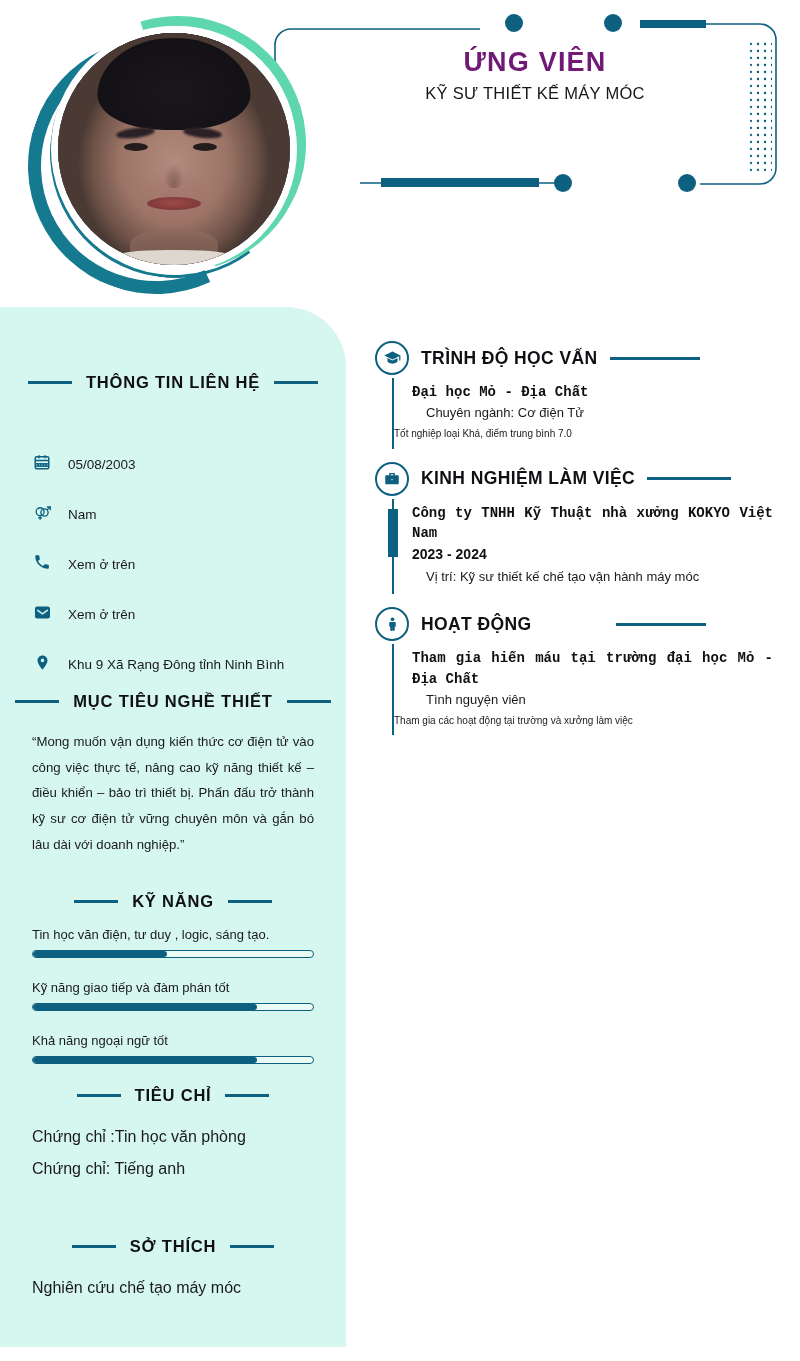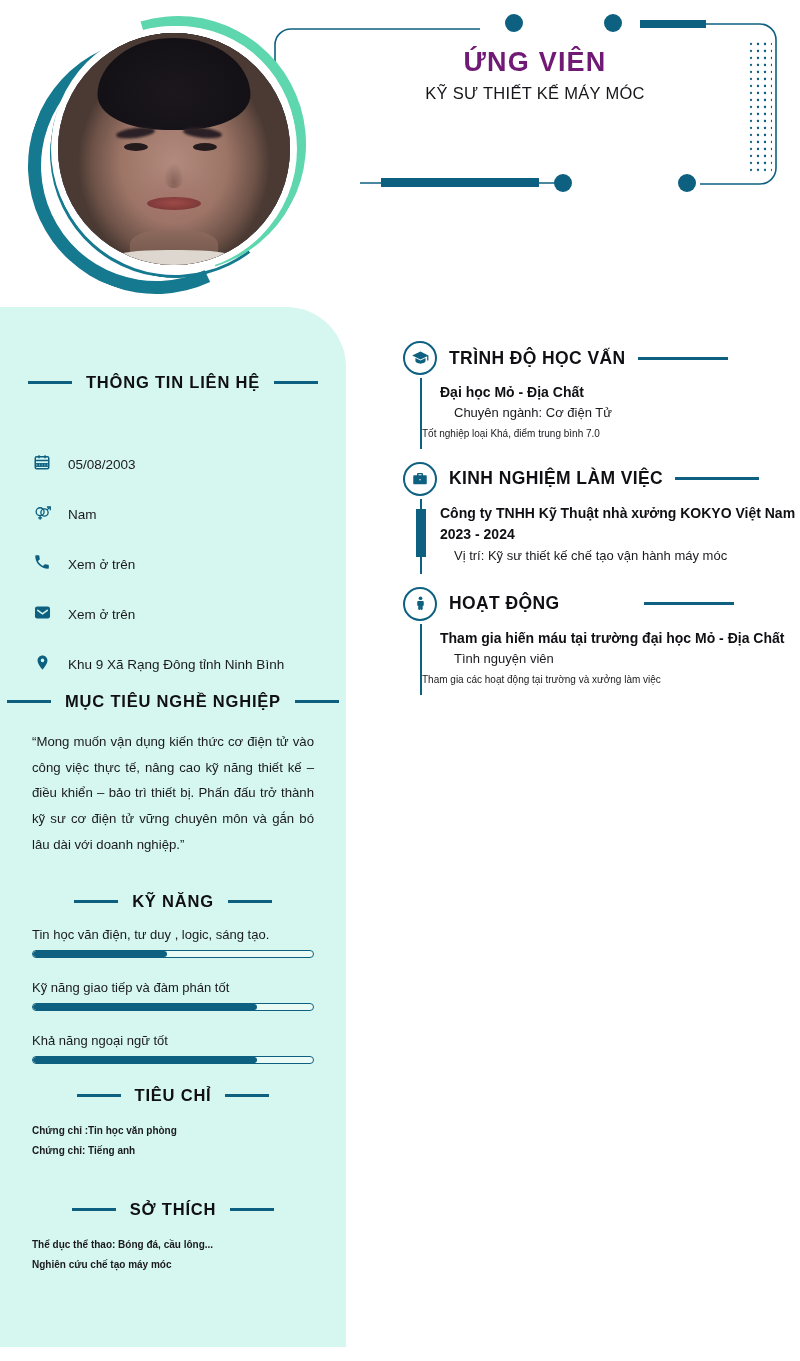--- a/index.html
+++ b/index.html
@@ -225,30 +225,29 @@
     margin-bottom: 22px;
   }
   .bar-fill {
     height: 100%;
     background: #0d6080;
     border-radius: 5px;
   }
 
   .plain-list { margin: 16px 28px 0 28px; }
   .plain-item {
-    font-size: 10px;
+    font-size: 16px;
     color: #1a1a1e;
     line-height: 2.0;
-    font-weight: bold;
   }
 
   
   .right {
     position: absolute;
-    left: 403px; top: 338px;
+    left: 375px; top: 338px;
     width: 398px;
   }
   .sec { margin-bottom: 10px; }
   .sec-head {
     display: flex;
     align-items: center;
     gap: 12px;
     height: 40px;
   }
   .sec-ico {
@@ -285,20 +284,21 @@
     left: -6px; top: 10px;
     width: 10px; height: 48px;
     background: #0d6080;
   }
   .e-title {
     font-size: 14px;
     font-weight: bold;
     color: #101014;
     line-height: 1.45;
     text-align: justify;
+    font-family: Liberation Mono, monospace;
   }
   .e-sub {
     font-size: 13px;
     color: #1a1a1e;
     line-height: 1.75;
     padding-left: 14px;
   }
   .e-note {
     font-size: 10px;
     color: #1a1a1e;
@@ -435,21 +435,21 @@
           <svg width="17" height="19" viewBox="0 0 24 24" fill="currentColor">
             <path d="M12 2C8.1 2 5 5.1 5 9c0 5.2 7 13 7 13s7-7.8 7-13c0-3.9-3.1-7-7-7zm0 9.5A2.5 2.5 0 1 1 12 6.5a2.5 2.5 0 0 1 0 5z"></path>
           </svg>
         </span>
         <span class="contact-txt">Khu 9 Xã Rạng Đông tỉnh Ninh Bình</span>
       </div>
     </div>
 
     <div class="side-head" style="margin-top:20px;">
       <span class="rule"></span>
-      <span class="ttl">MỤC TIÊU NGHỀ NGHIỆP</span>
+      <span class="ttl">MỤC TIÊU NGHỀ THIẾT</span>
       <span class="rule"></span>
     </div>
     <div class="obj-text">“Mong muốn vận dụng kiến thức cơ điện tử vào công việc thực tế, nâng cao kỹ năng thiết kế – điều khiển – bảo trì thiết bị. Phấn đấu trở thành kỹ sư cơ điện tử vững chuyên môn và gắn bó lâu dài với doanh nghiệp.”</div>
 
     <div class="side-head" style="margin-top:34px;">
       <span class="rule"></span>
       <span class="ttl">KỸ NĂNG</span>
       <span class="rule"></span>
     </div>
     <div class="skills">
@@ -476,27 +476,26 @@
     <div class="side-head" style="margin-top:20px;">
       <span class="rule"></span>
       <span class="ttl">TIÊU CHỈ</span>
       <span class="rule"></span>
     </div>
     <div class="plain-list">
       <div class="plain-item">Chứng chỉ :Tin học văn phòng</div>
       <div class="plain-item">Chứng chỉ: Tiếng anh</div>
     </div>
 
-    <div class="side-head" style="margin-top:39px;justify-content:center;">
+    <div class="side-head" style="margin-top:52px;justify-content:center;">
       <span class="rule"></span>
       <span class="ttl">SỞ THÍCH</span>
       <span class="rule"></span>
     </div>
     <div class="plain-list">
-      <div class="plain-item">Thể dục thể thao: Bóng đá, cầu lông...</div>
       <div class="plain-item">Nghiên cứu chế tạo máy móc</div>
     </div>
   </div>
 
   <div class="right">
 
     <div class="sec">
       <div class="sec-head">
         <span class="sec-ico">
           <svg width="19" height="19" viewBox="0 0 24 24" fill="currentColor">

